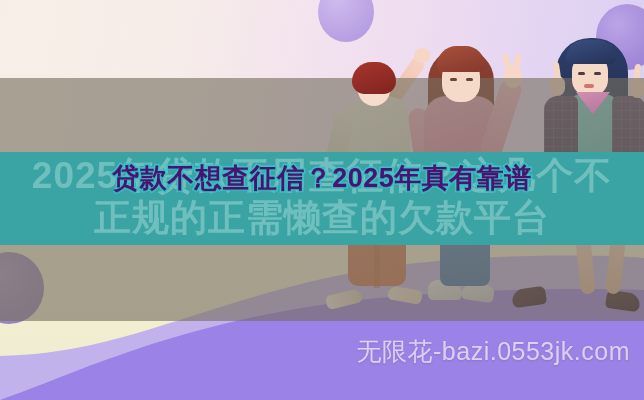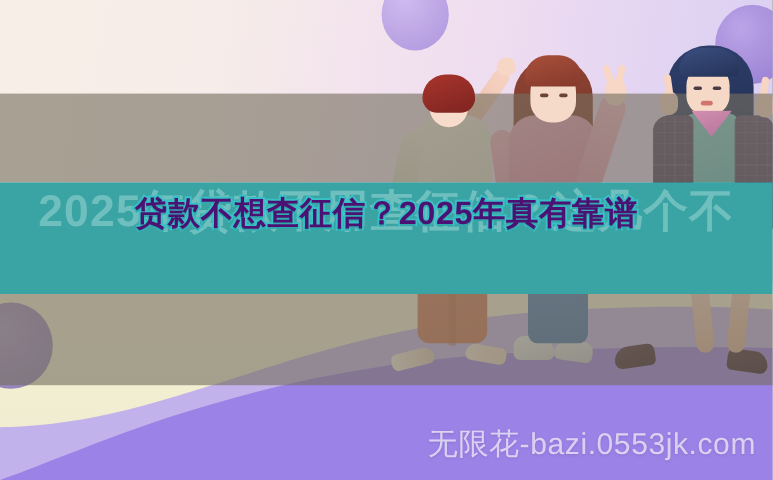--- a/index.html
+++ b/index.html
@@ -335,21 +335,21 @@
     color: #4b1173;
     white-space: pre-line;
     -webkit-text-stroke: 3.2px #39c0c5;
     paint-order: stroke fill;
     text-shadow: 0 1px 0 rgba(0,0,0,.12);
   }
 
   
   .watermark {
     position: absolute;
-    right: 14px; bottom: 14px;
+    right: 14px; bottom: 32px;
     font-size: 25px;
     font-weight: 400;
     letter-spacing: .5px;
     color: rgba(255,255,255,.66);
     text-shadow: 0 1px 2px rgba(90,70,140,.25);
     pointer-events: none;
   }
 </style>
 </head>
 <body>
@@ -419,19 +419,19 @@
     <div class="g3-bangs"></div>
     <div class="g3-eye l"></div>
     <div class="g3-eye r"></div>
     <div class="g3-lip"></div>
   </div>
 
   <div class="band band-gray-top"></div>
   <div class="band band-teal"></div>
   <div class="band band-gray-bot"></div>
 
-  <div class="bg-headline"><span>2025年贷款不用查征信？这几个不</span><br></div>
+  <div class="bg-headline"><span>2025年贷款不用查征信？这几个不</span><br><span>正规的正需懒查的欠款平台</span></div>
 
   <div class="headline"><span>贷款不想查征信？2025年真有靠谱</span><br></div>
 
   <div class="watermark">无限花-bazi.0553jk.com</div>
 
 </div>
 
 </body></html>

